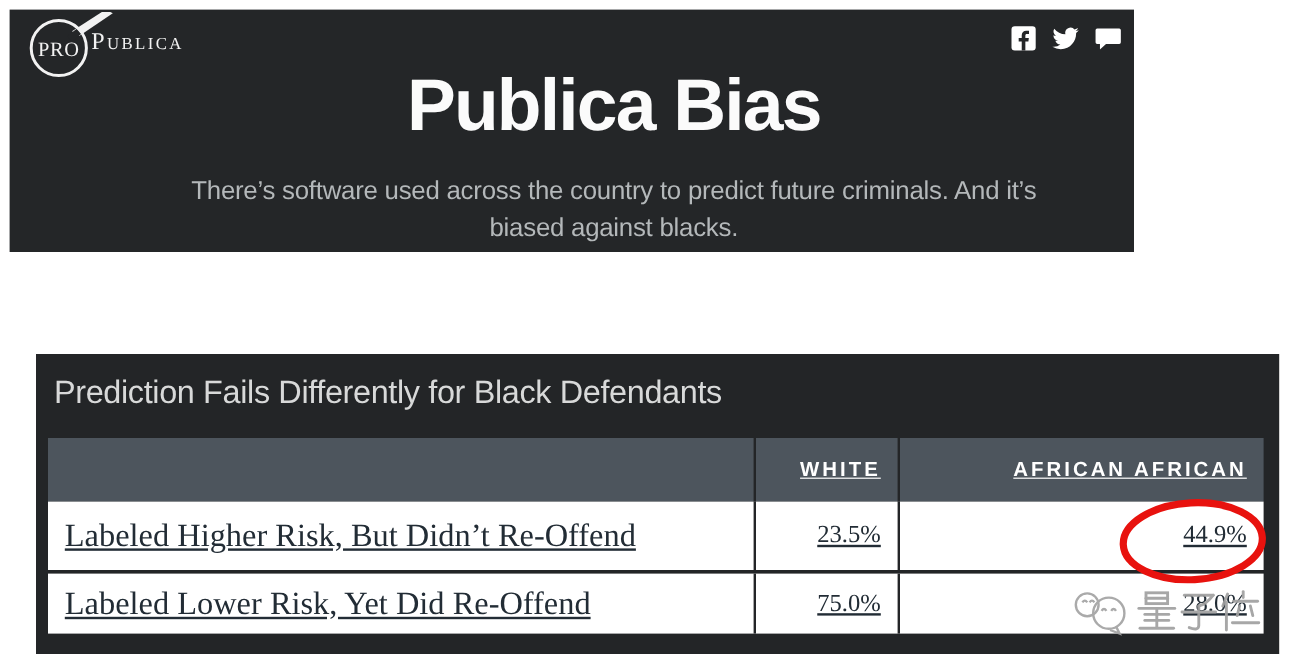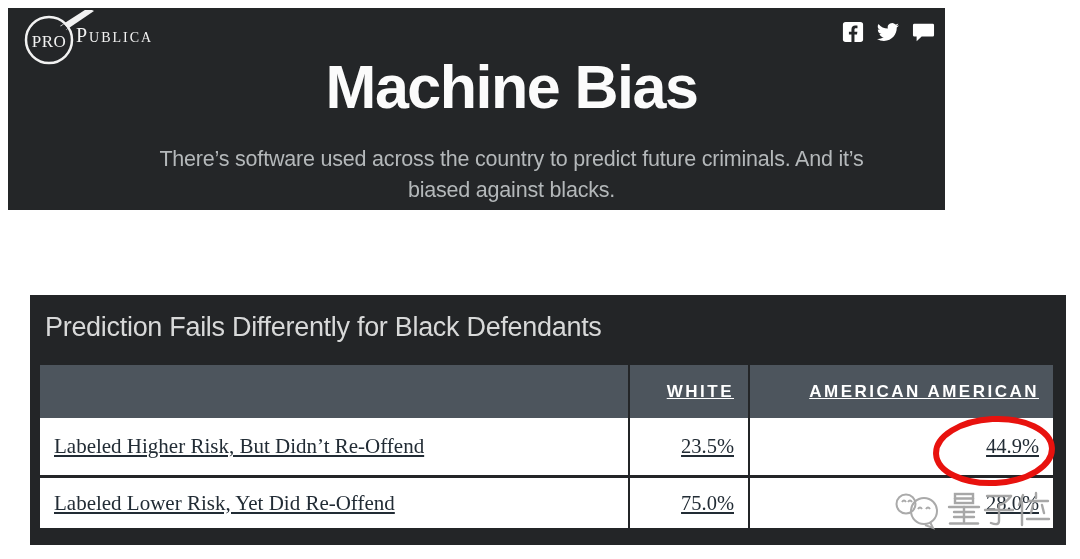--- a/index.html
+++ b/index.html
@@ -32,21 +32,21 @@
                  padding-right:14px; }
   .body-row { background:#ffffff; }
   .r1 { height:57px; }
   .r2 { height:50px; }
   .rowsep { height:3px; background:#232527; width:1013px; }
   .cell { height:100%;text-decoration:underline; }
   .c-label { width:588px; display:flex; align-items:center; padding-left:14px; }
   .c-white { width:120px; border-left:2px solid #232527; }
   .c-aa   { width:305px; border-left:2px solid #232527; }
   .body-row .cell { font-family:"Liberation Serif","DejaVu Serif",serif; color:#222c35; }
-  .body-row .c-label { font-size:21px; }
+  .body-row .c-label { font-size:27px; }
   .body-row .c-white, .body-row .c-aa { font-size:20.5px; display:flex; align-items:center;
                  justify-content:flex-end; padding-right:14px; }
 
   
   #red-ellipse { position:absolute; left:930px; top:410px; width:134px; height:82px;
                  z-index:5; pointer-events:none; }
 
   
   #watermark { position:absolute; left:893px; top:486px; width:160px; height:50px;
                z-index:6; display:flex; align-items:center; gap:6px; opacity:0.92;
@@ -85,36 +85,36 @@
         <path d="M23.95 4.57a10 10 0 01-2.82.77 4.96 4.96 0 002.16-2.72c-.95.56-2 .96-3.13 1.18a4.92 4.92 0 00-8.38 4.48A13.94 13.94 0 011.64 3.16a4.92 4.92 0 001.52 6.57 4.9 4.9 0 01-2.23-.61v.06a4.92 4.92 0 003.95 4.83 4.99 4.99 0 01-2.21.08 4.94 4.94 0 004.6 3.42A9.87 9.87 0 010 19.54a13.99 13.99 0 007.56 2.21c9.05 0 14-7.5 14-13.99 0-.21 0-.42-.02-.63a10 10 0 002.41-2.56z" fill="#ffffff"></path>
       </svg>
     </span>
     <span class="sicon">
       <svg width="23" height="22" viewBox="0 0 24 24">
         <path d="M2 3h20a1.5 1.5 0 011.5 1.5v11A1.5 1.5 0 0122 17H10l-5.5 5v-5H2A1.5 1.5 0 01.5 15.5v-11A1.5 1.5 0 012 3z" fill="#ffffff"></path>
       </svg>
     </span>
   </div>
 
-  <div id="banner-title">Machine Bias</div>
+  <div id="banner-title">Publica Bias</div>
 
   <div id="banner-sub">
     <div>There’s software used across the country to predict future criminals. And it’s</div>
     <div>biased against blacks.</div>
   </div>
 </div>
 
 <div id="card">
   <div id="card-title">Prediction Fails Differently for Black Defendants</div>
 
   <div id="tbl">
     <div class="trow thead">
       <div class="cell c-label"></div>
       <div class="cell c-white">WHITE</div>
-      <div class="cell c-aa">AMERICAN AMERICAN</div>
+      <div class="cell c-aa">AFRICAN AFRICAN</div>
     </div>
 
     <div class="trow body-row r1">
       <div class="cell c-label">Labeled Higher Risk, But Didn’t Re-Offend</div>
       <div class="cell c-white">23.5%</div>
       <div class="cell c-aa">44.9%</div>
     </div>
 
     <div class="rowsep"></div>
 

